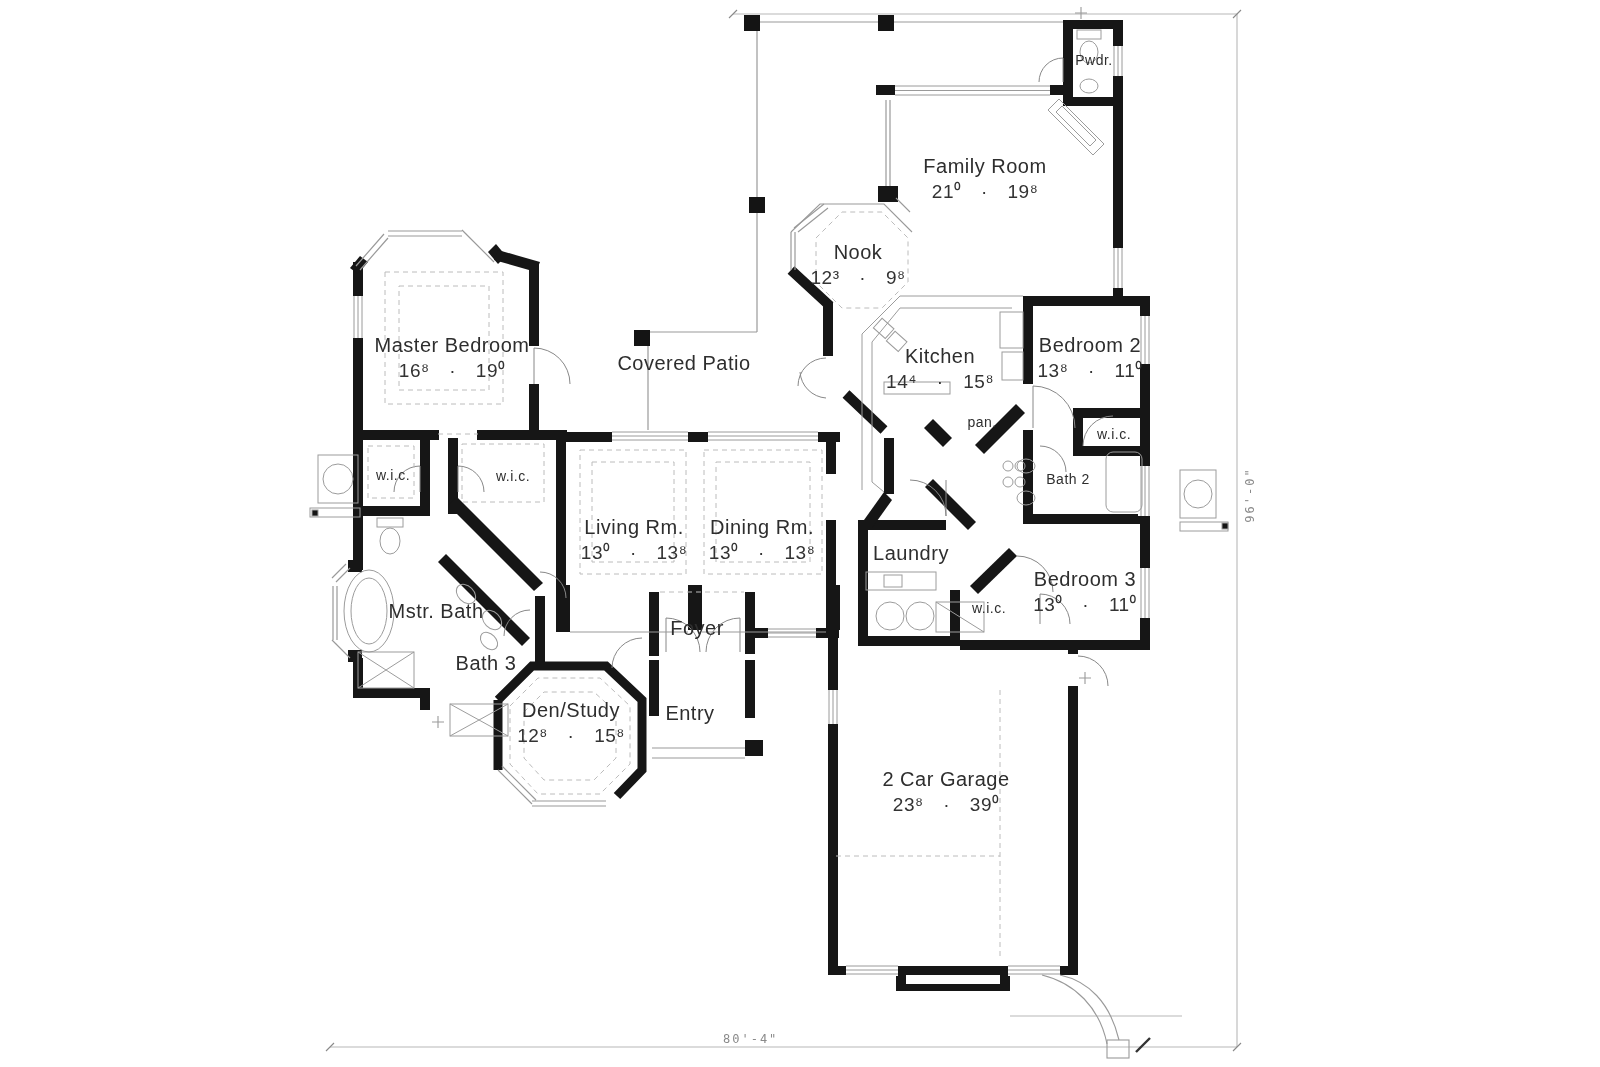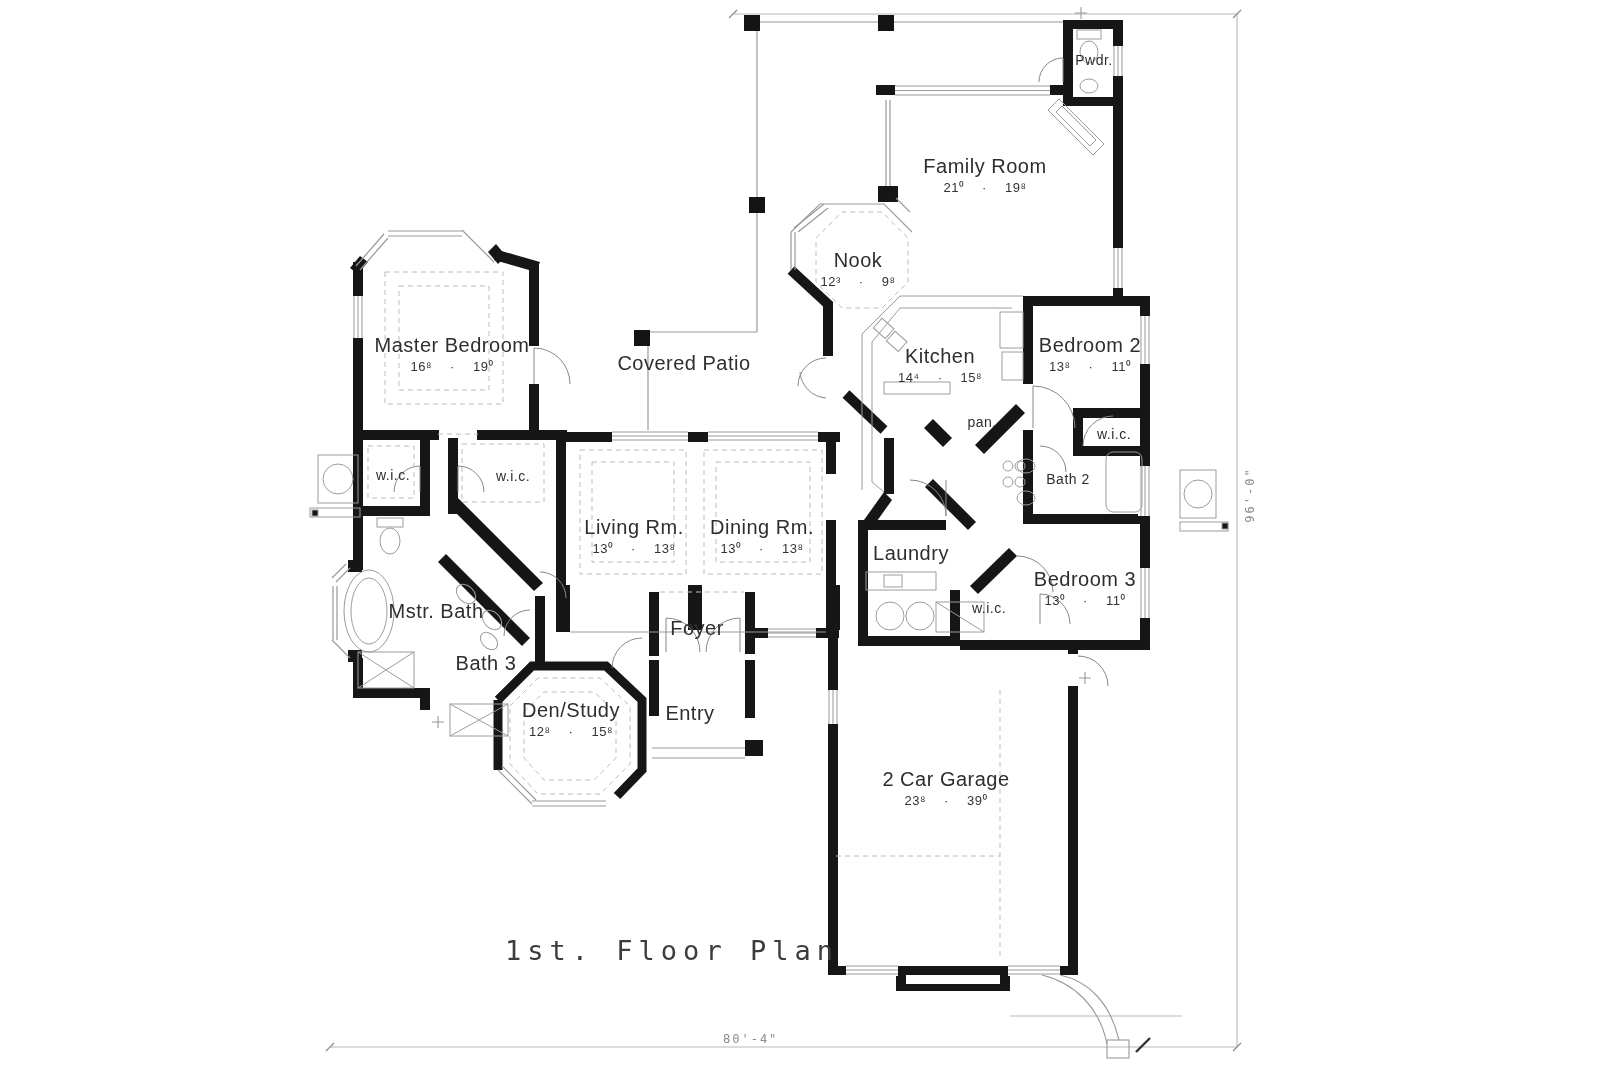--- a/index.html
+++ b/index.html
@@ -2,21 +2,21 @@
 <html><head>
 <meta charset="utf-8">
 <style>
   html,body{margin:0;padding:0;background:#fff;}
   #stage{position:relative;width:1468px;height:1067px;background:#fff;overflow:hidden;
          font-family:"Liberation Sans",sans-serif;}
   #plan-svg{position:absolute;left:0;top:0;}
   .lbl{position:absolute;transform:translateX(-50%);text-align:center;white-space:nowrap;
        color:#2e2e2e;line-height:1.15;}
   .lbl .nm{font-size:20px;letter-spacing:.5px;}
-  .lbl .sz{font-size:13px;word-spacing:14px;letter-spacing:.5px;margin-top:3px;color:#333;}
+  .lbl .sz{font-size:19px;word-spacing:14px;letter-spacing:.5px;margin-top:3px;color:#333;}
   .lbl.sm .nm{font-size:14px;}
   #plan-title{position:absolute;transform:translateX(-50%);
       font-family:"DejaVu Sans Mono","Liberation Mono",monospace;
       font-size:27px;color:#3c3c3c;letter-spacing:6px;white-space:nowrap;}
   .dim{position:absolute;font-family:"DejaVu Sans Mono","Liberation Mono",monospace;
       font-size:12px;color:#8a8a8a;letter-spacing:2px;white-space:nowrap;}
   #dim-right{transform:rotate(-90deg);transform-origin:center;}
 </style>
 </head>
 <body>
@@ -308,21 +308,21 @@
   </g>
 </svg>
 
   <div class="lbl sm" style="left:1094px;top:52px">
       <div class="nm">Pwdr.</div>
     </div>
   <div class="lbl" style="left:985px;top:155px">
       <div class="nm">Family Room</div>
       <div class="sz">21⁰ · 19⁸</div>
     </div>
-  <div class="lbl" style="left:858px;top:249px">
+  <div class="lbl" style="left:858px;top:241px">
       <div class="nm">Nook</div>
       <div class="sz">12³ · 9⁸</div>
     </div>
   <div class="lbl" style="left:940px;top:345px">
       <div class="nm">Kitchen</div>
       <div class="sz">14⁴ · 15⁸</div>
     </div>
   <div class="lbl" style="left:1090px;top:334px">
       <div class="nm">Bedroom 2</div>
       <div class="sz">13⁸ · 11⁰</div>
@@ -381,16 +381,15 @@
       <div class="sz">12⁸ · 15⁸</div>
     </div>
   <div class="lbl" style="left:690px;top:702px">
       <div class="nm">Entry</div>
     </div>
   <div class="lbl" style="left:946px;top:768px">
       <div class="nm">2 Car Garage</div>
       <div class="sz">23⁸ · 39⁰</div>
     </div>
 
-  <div id="plan-title" style="left:672px;top:935px">1st. Floor Plan</div>
   <div class="dim" id="dim-bottom" style="left:723px;top:1032px">80'-4"</div>
   <div class="dim" id="dim-right" style="left:1222px;top:488px">96'-0"</div>
 </div>
 
 </body></html>

